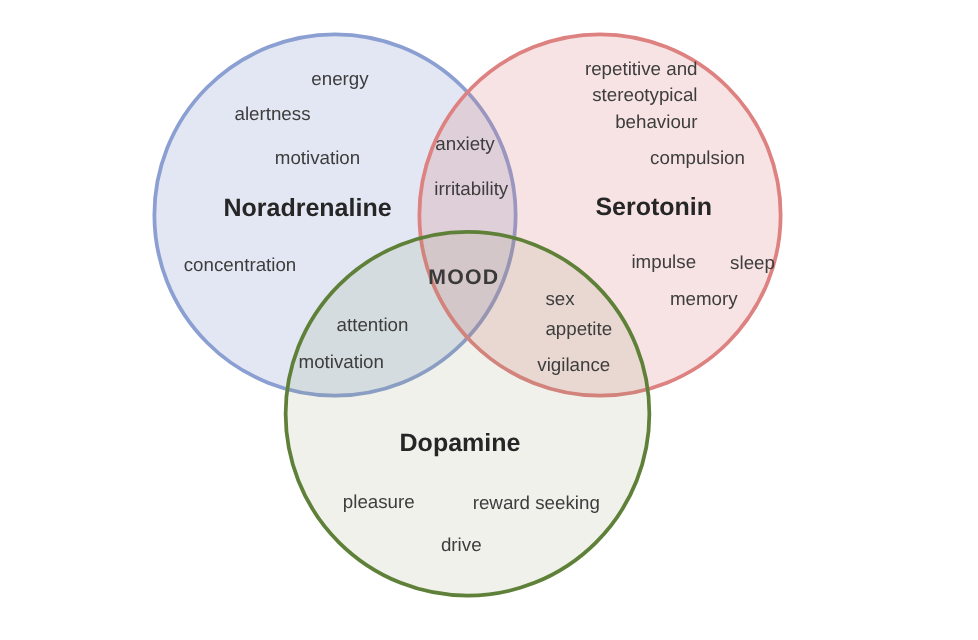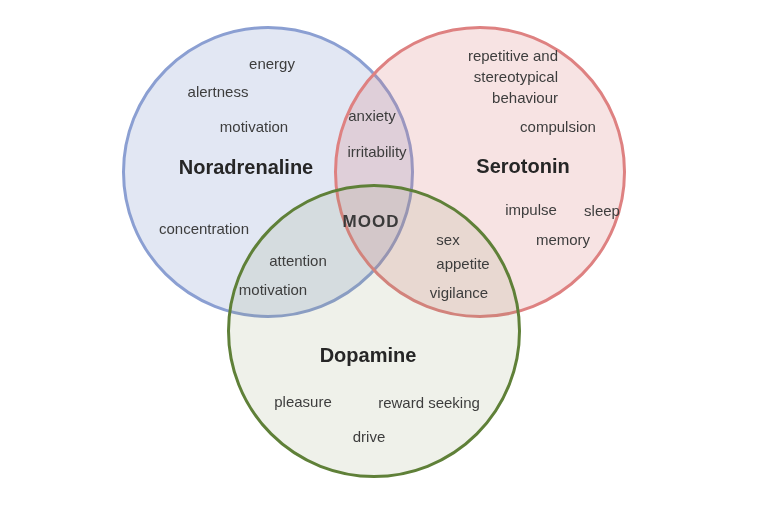--- a/index.html
+++ b/index.html
@@ -51,21 +51,21 @@
     width: 128px;
     text-align: right;
     line-height: 1.4;
   }
 
   
   .p-energy        { left: 272px; top: 64px;  }
   .p-alertness     { left: 186px; top: 92px; margin-left: 32px;  }
   .p-vigilance     { left: 254px; top: 127px; }
   .p-noradrenaline { left: 198px; top: 167px; margin-left: 48px; }
-  .p-concentration { left: 204px; top: 213px; margin-top: 16px; }
+  .p-concentration { left: 192px; top: 213px; }
   .p-anxiety       { left: 372px; top: 116px; }
   .p-irritability  { left: 377px; top: 152px; }
   .p-repetitive    { left: 430px; top: 45px;  }
   .p-compulsion    { left: 558px; top: 127px; }
   .p-serotonin     { left: 523px; top: 166px; }
   .p-impulse       { left: 531px; top: 210px; }
   .p-sleep         { left: 602px; top: 211px; }
   .p-memory        { left: 563px; top: 240px; }
   .p-mood          { left: 371px; top: 222px; text-align: center; }
   .p-sex           { left: 448px; top: 240px; }

